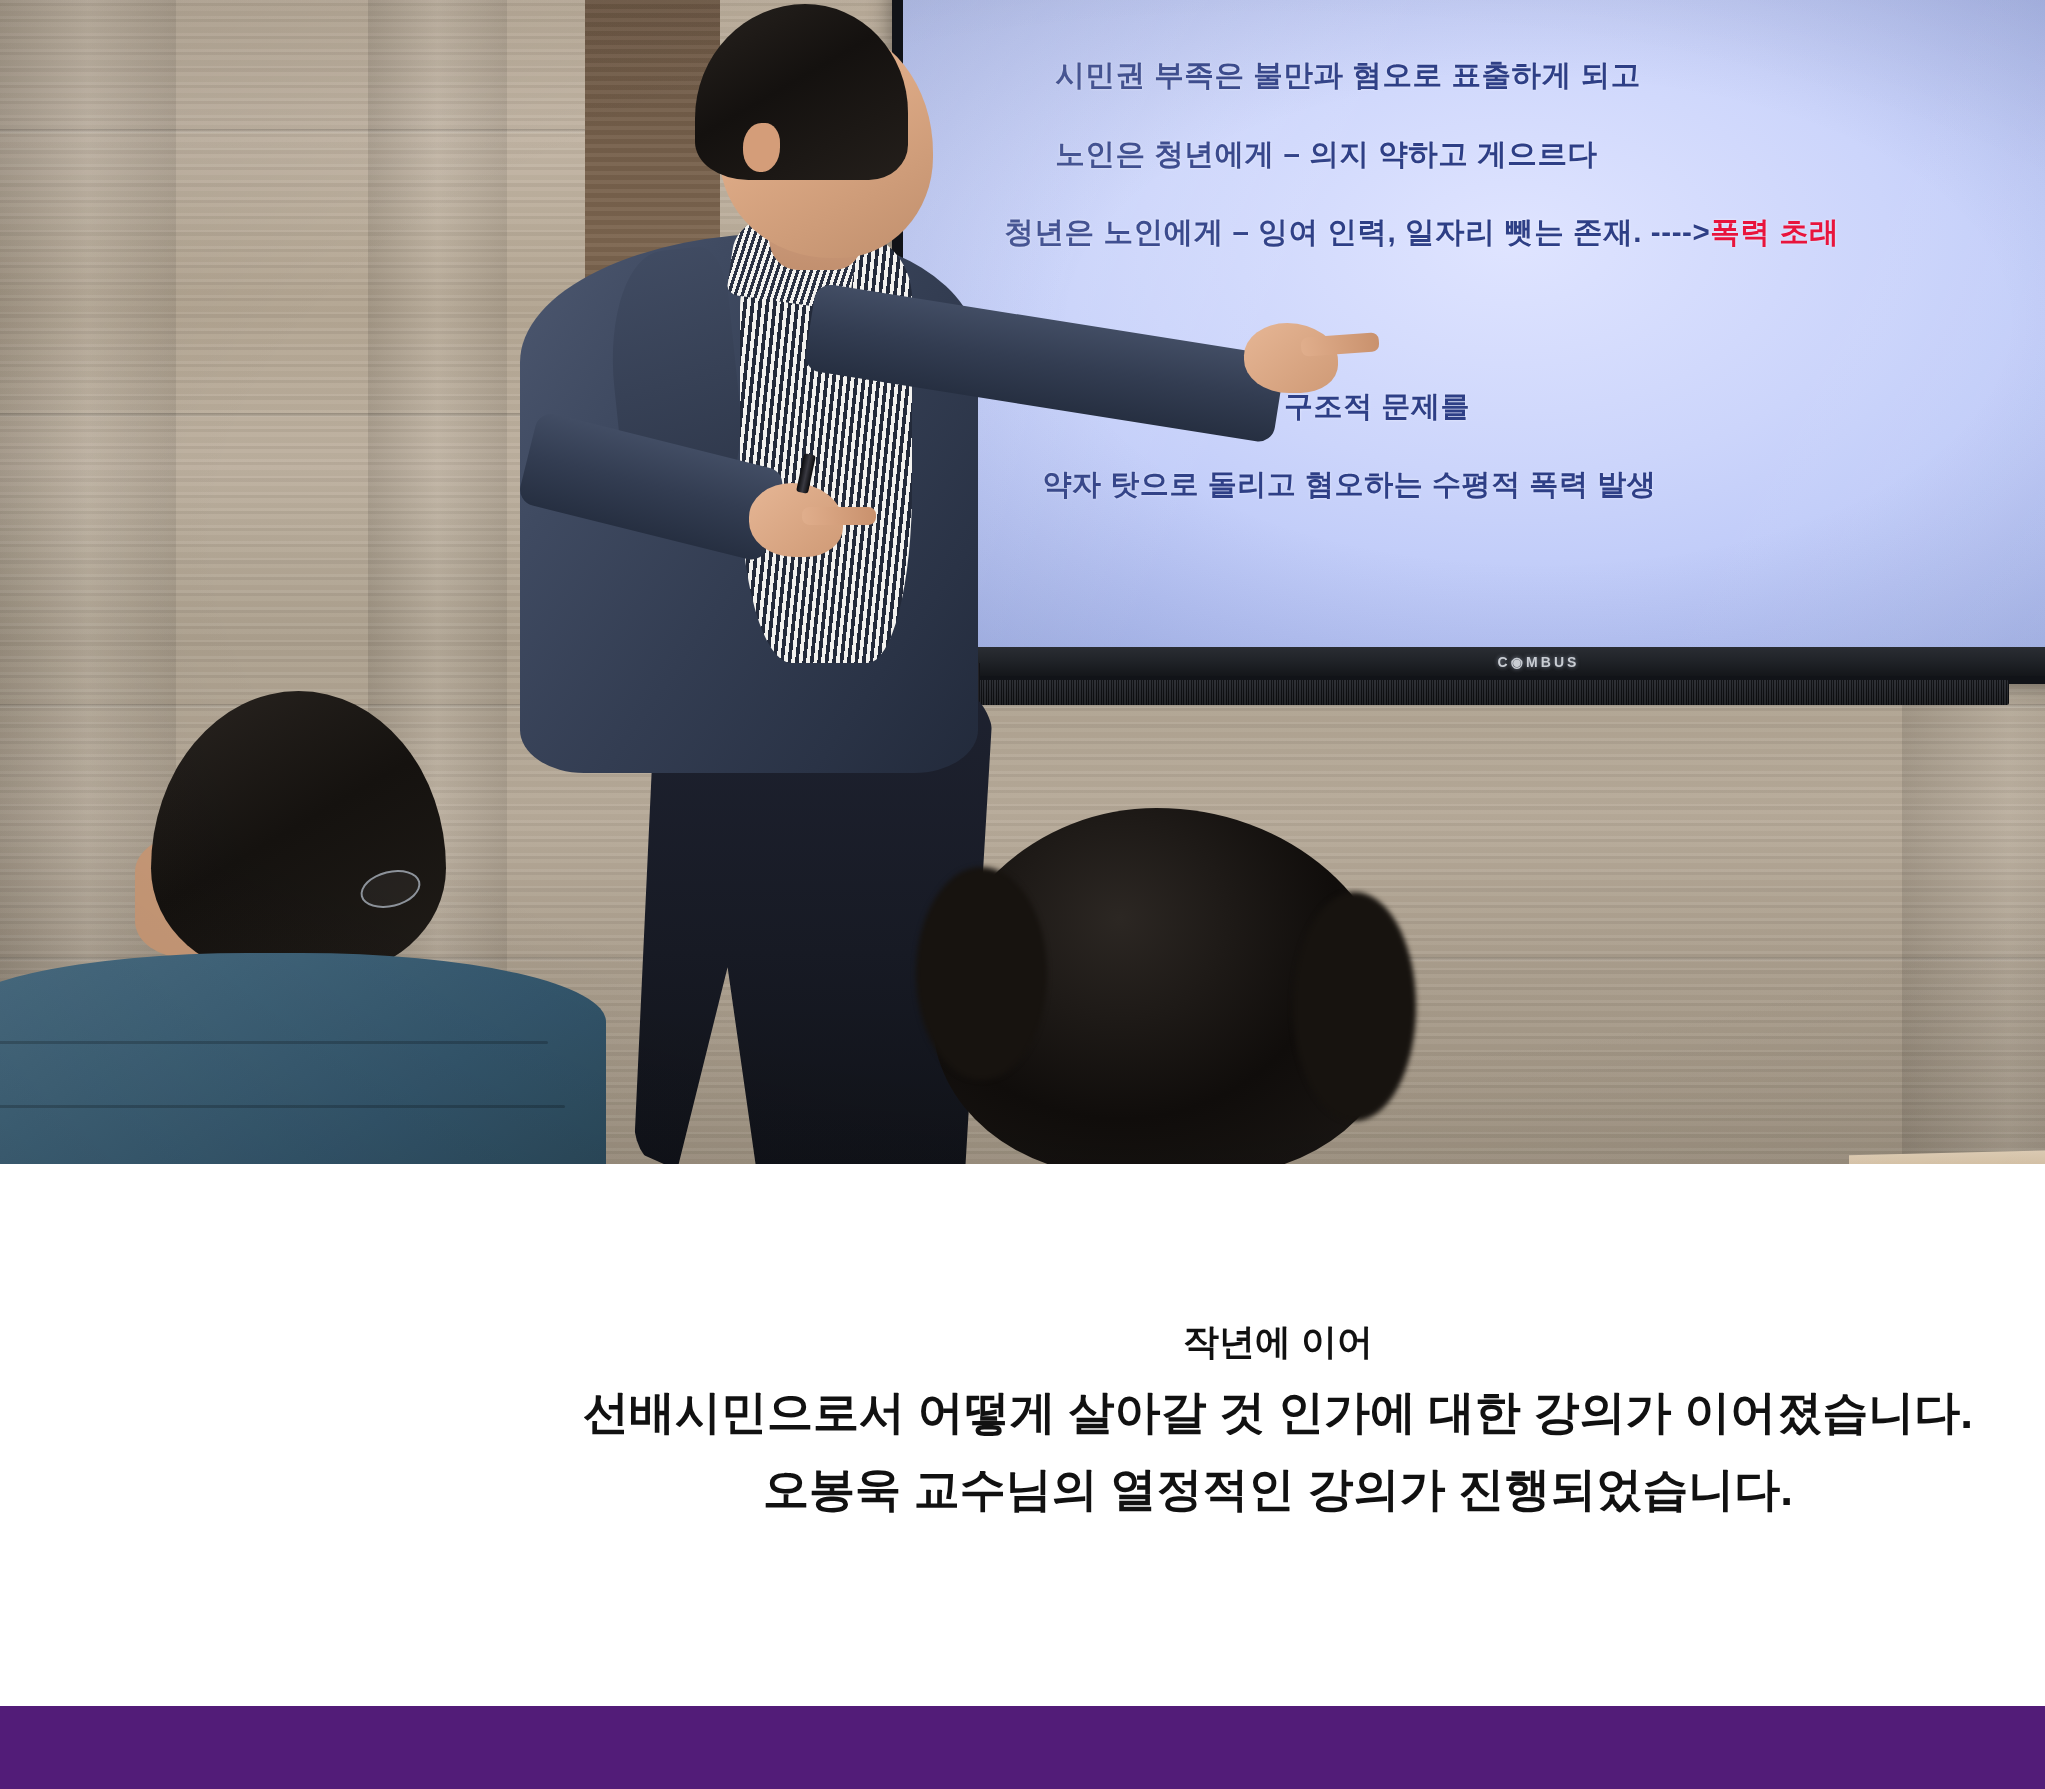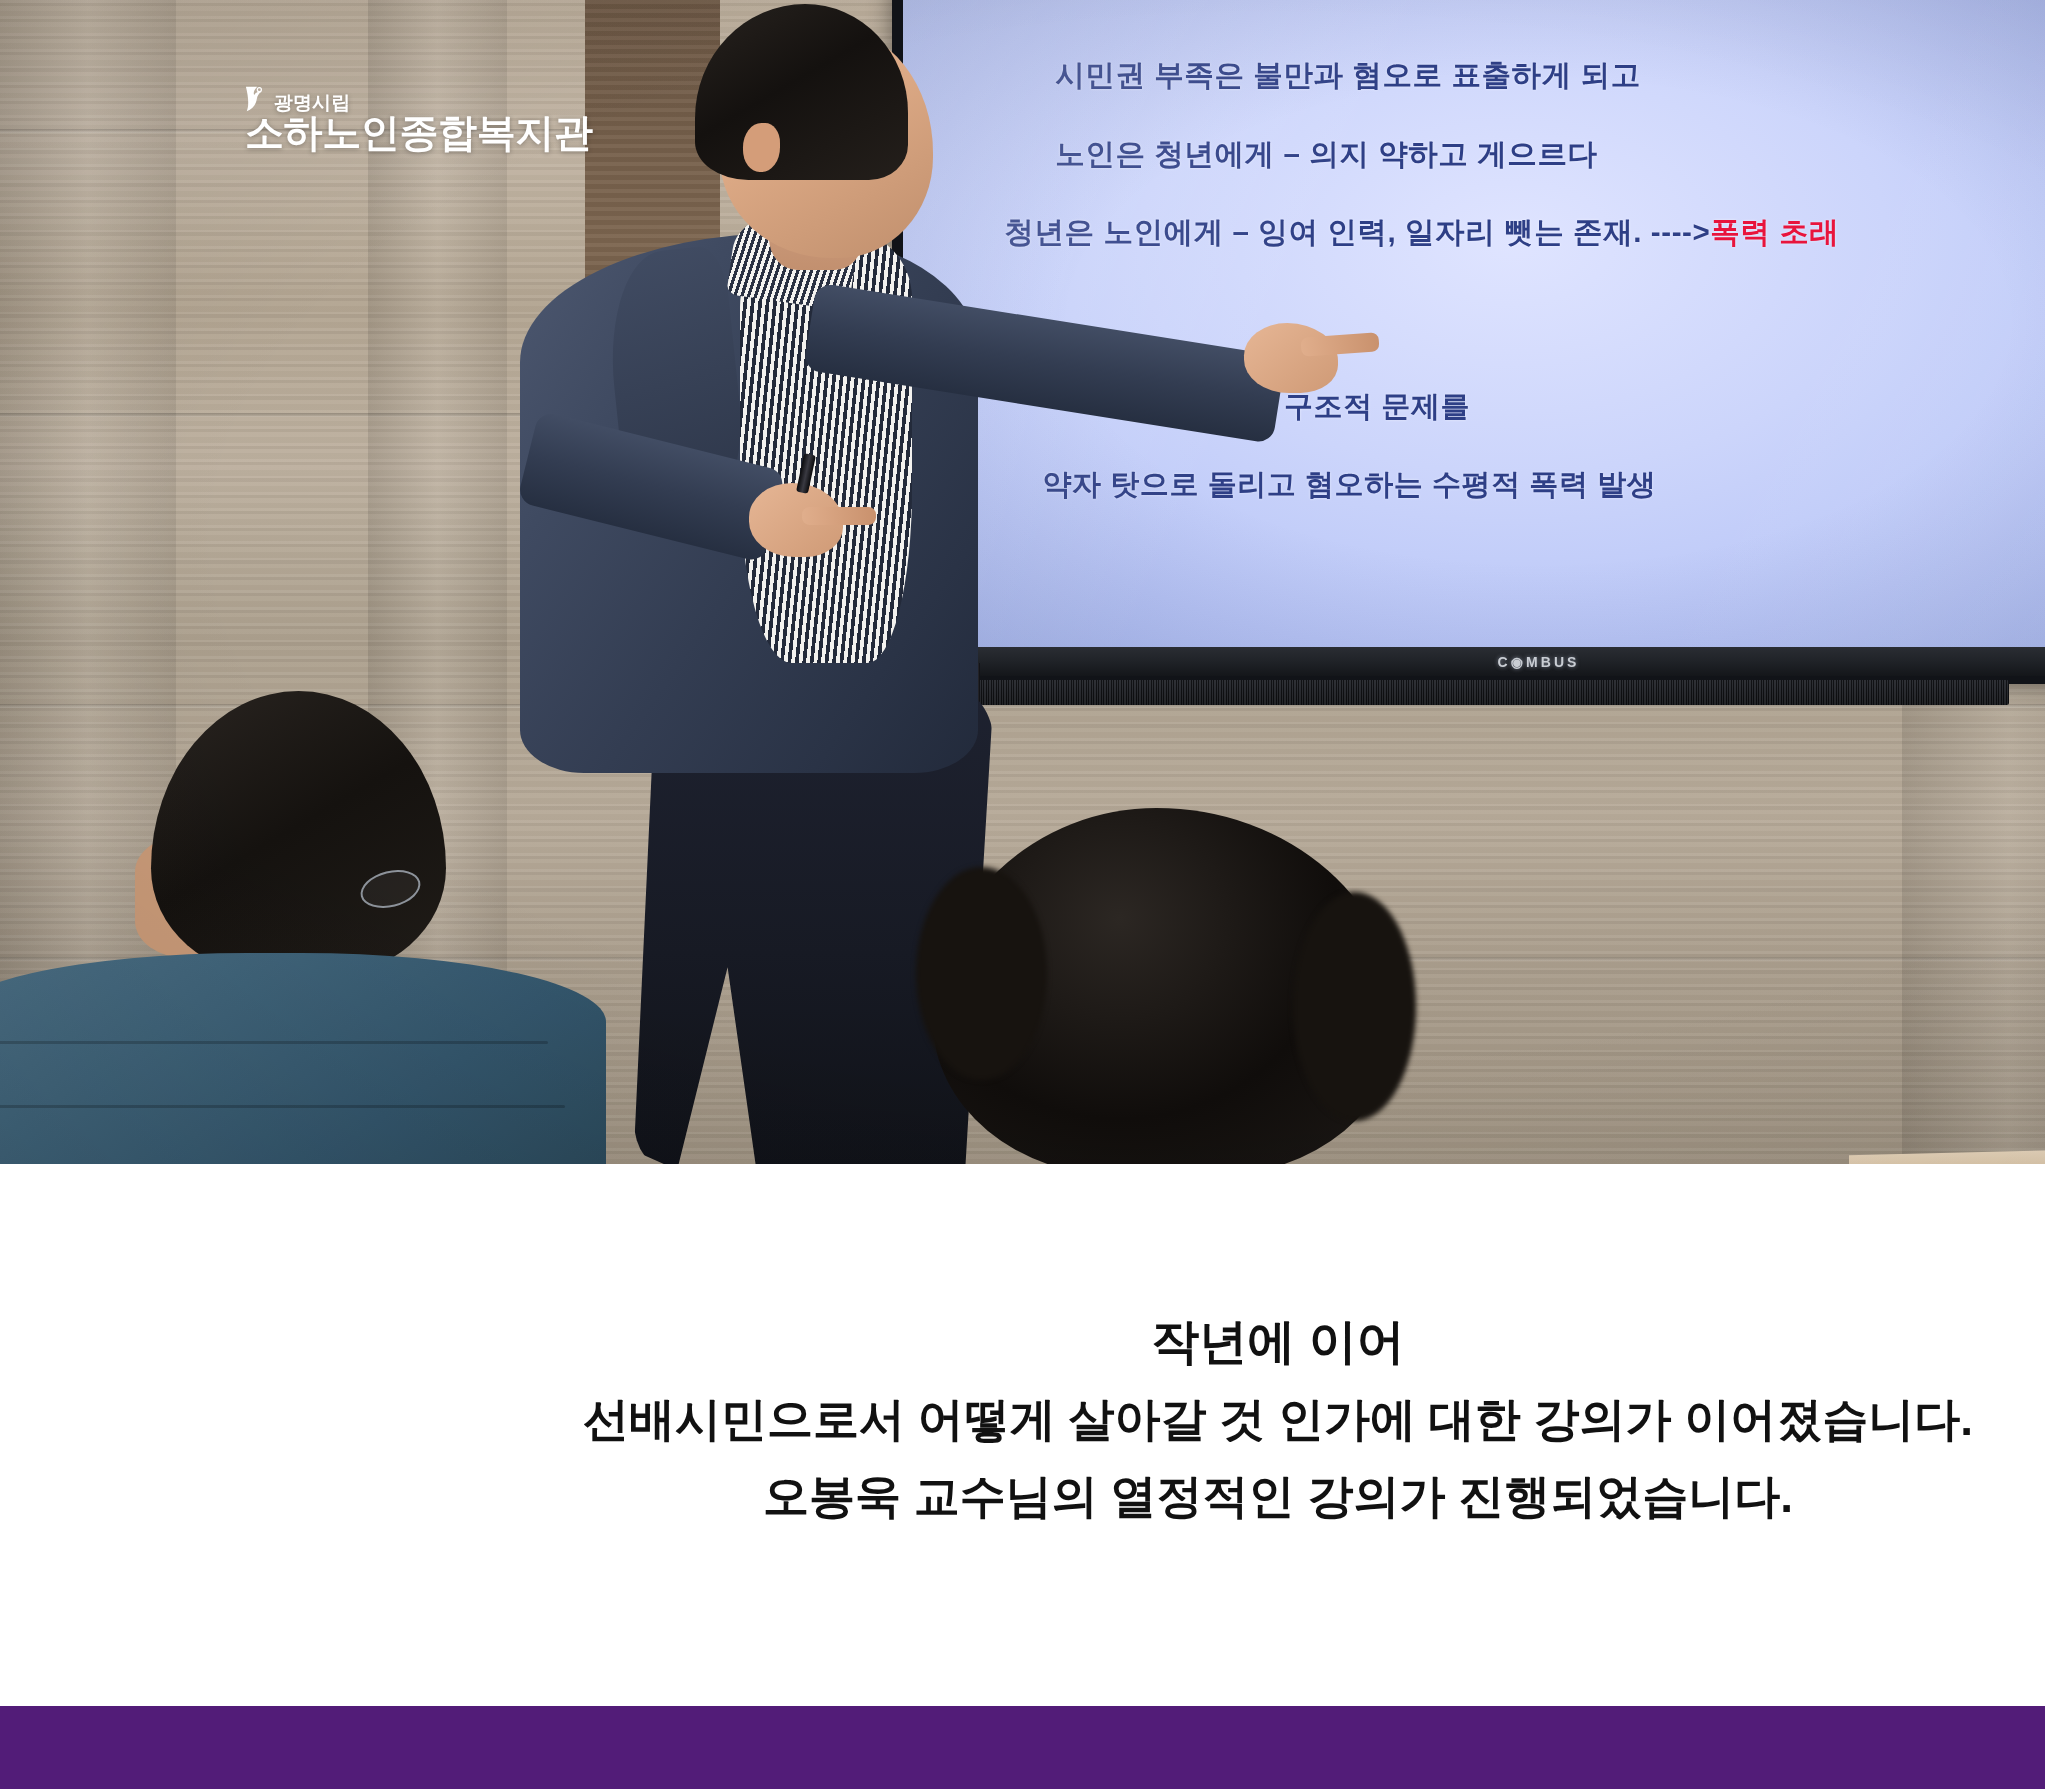--- a/index.html
+++ b/index.html
@@ -264,21 +264,21 @@
     gap:18px;
     padding-bottom:33px;
   }
   .cap-line{
     color:#111;
     font-weight:700;
     line-height:1.28;
     text-align:center;
     white-space:nowrap;
   }
-  .cap-1{ font-size:48px; }
+  .cap-1{ font-size:36px; }
   .cap-2{ font-size:46px; }
   .cap-3{ font-size:46px; }
 
   
   #footer-bar{
     position:absolute; left:0; top:1706px; width:2556px; height:83px;
     background:#521C78;
   }
 </style>
 </head>
@@ -377,31 +377,20 @@
   </div>
 
   <div class="person">
     <div class="aud-head2" style="left:933px; top:808px; width:466px; height:368px;"></div>
     <div class="aud-hairwisp" style="left:916px; top:867px; width:131px; height:213px;"></div>
     <div class="aud-hairwisp" style="left:1293px; top:892px; width:123px; height:229px;"></div>
   </div>
 
   <div class="photo-soften"></div>
 
-  <div id="watermark">
-    <div class="wm-top">
-      <svg class="wm-mark" viewBox="0 0 56 64">
-        <path d="M2 2 L30 2 C22 10 20 16 22 22 C26 16 34 12 40 14 C34 18 30 24 29 31
-                 C27 46 18 58 4 62 C10 48 8 26 2 2 Z" fill="#ffffff"></path>
-        <circle cx="35" cy="9" r="5" fill="none" stroke="#ffffff" stroke-width="3"></circle>
-      </svg>
-      <span class="wm-city">광명시립</span>
-    </div>
-    <div class="wm-name">소하노인종합복지관</div>
-  </div>
 
 </div>
 
 <div id="caption">
   <div class="cap-line cap-1">작년에 이어</div>
   <div class="cap-line cap-3">선배시민으로서 어떻게 살아갈 것 인가에 대한 강의가 이어졌습니다.</div>
   <div class="cap-line cap-2">오봉욱 교수님의 열정적인 강의가 진행되었습니다.</div>
 </div>
 
 <div id="footer-bar" style="background: rgb(82, 28, 120);"></div>

